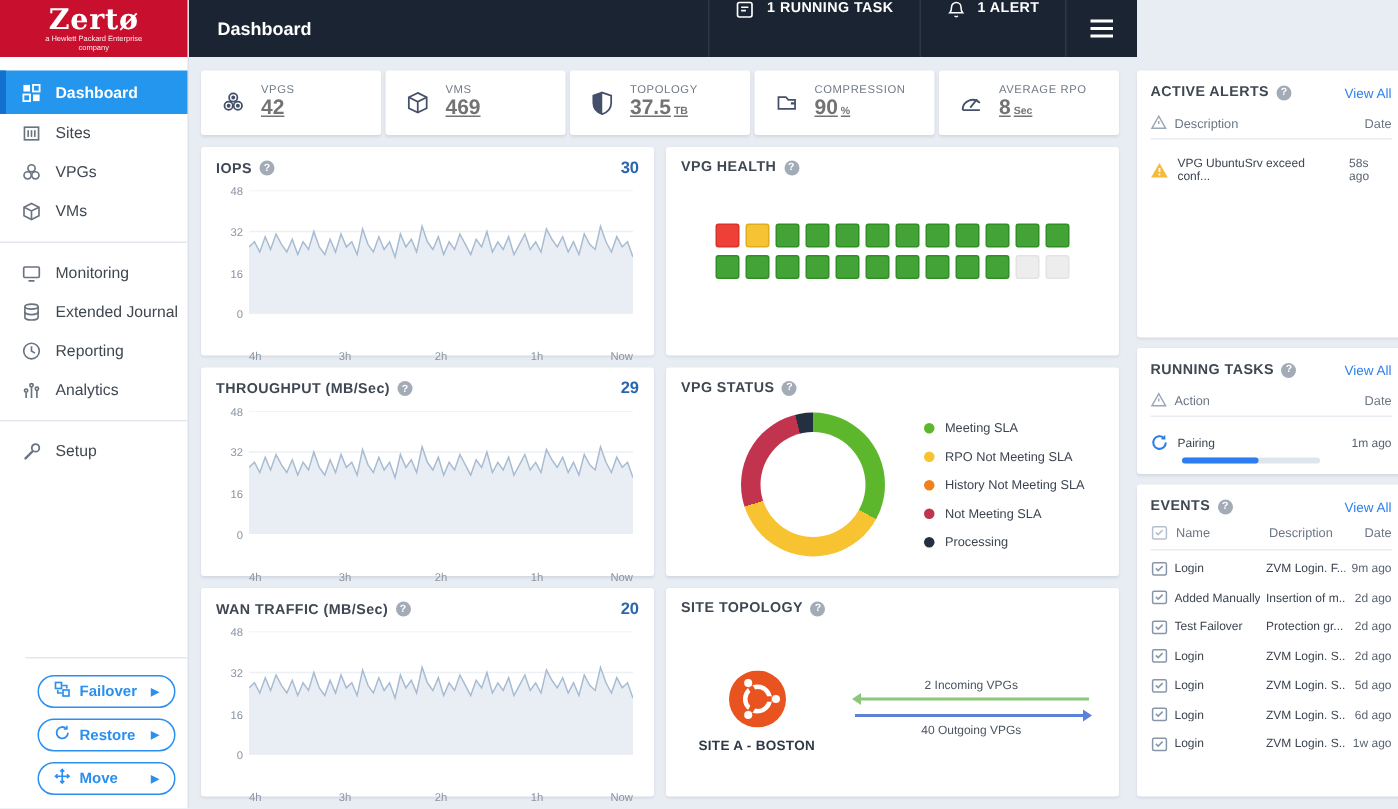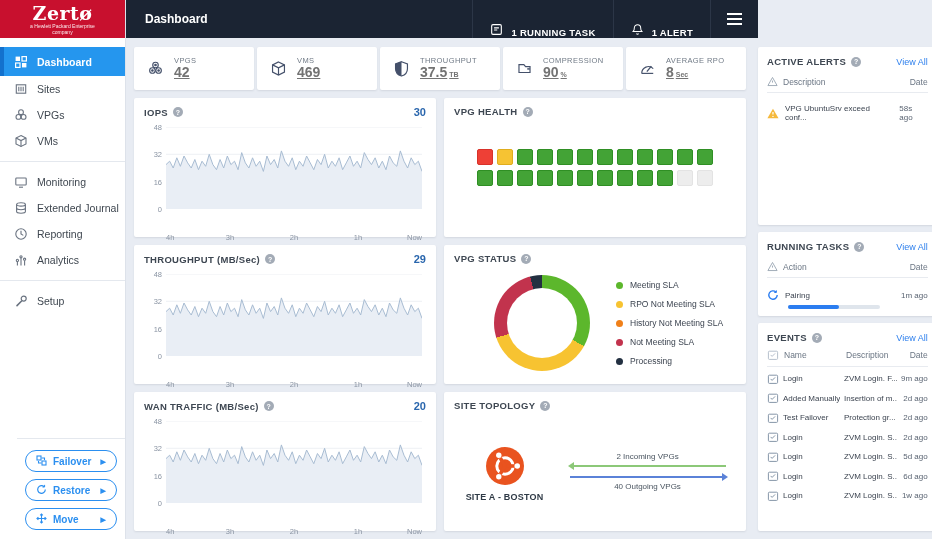--- a/index.html
+++ b/index.html
@@ -19,21 +19,21 @@
   .nav-divider { height: 1px; background: #e4e8ee; margin: 7px 0; }
   .actions { border-top: 1px solid #e4e8ee; padding: 11px 8px 9px; display: flex; flex-direction: column; gap: 7px; margin-left: 17px; }
   .action-btn { height: 22px; border: 1.5px solid #2b8ff0; border-radius: 11px; background: #fff; color: #2b8ff0; font-size: 10px; font-weight: bold; display: flex; align-items: center; gap: 6px; padding: 0 10px; cursor: pointer; }
   .action-btn .play { margin-left: auto; font-size: 7px; line-height: 1; }
 
   
   .main-col { flex: 1; display: flex; flex-direction: column; }
   .topbar { height: 38px; flex: 0 0 38px; background: linear-gradient(to right, #1b2433 0, #1b2433 632px, #e8ecf3 632px); }
   .topbar-inner { width: 632px; height: 100%; display: flex; align-items: center; color: #fff; }
   .topbar-title { font-size: 12px; font-weight: bold; padding-left: 19px; flex: 1; }
-  .topbar-item { display: flex; align-items: flex-end; gap: 8px; height: 100%; padding: 0 17px; border-left: 1px solid #2c3647; font-size: 9.5px; font-weight: bold; letter-spacing: .3px; cursor: pointer; }
+  .topbar-item { display: flex; align-items: flex-start; gap: 8px; height: 100%; padding: 0 17px; border-left: 1px solid #2c3647; font-size: 9.5px; font-weight: bold; letter-spacing: .3px; cursor: pointer; }
   .topbar-menu { width: 48px; height: 100%; border-left: 1px solid #2c3647; display: flex; flex-direction: column; justify-content: center; align-items: center; gap: 3px; cursor: pointer; }
   .topbar-menu i { width: 15px; height: 2px; background: #fff; display: block; }
 
   
   .content { flex: 1; display: flex; gap: 12px; padding: 9px 11px 8px 8px; }
   .main { width: 612px; flex: 0 0 612px; display: flex; flex-direction: column; gap: 8px; }
   .card { background: #fff; border-radius: 2px; box-shadow: 0 1px 2px rgba(30,40,60,.10); }
 
   
   .stats-row { height: 43px; flex: 0 0 43px; display: flex; gap: 3px; }
@@ -298,21 +298,21 @@
               <div class="stat-label">VMS</div>
               <div class="stat-value"><span>469</span><span class="stat-unit"></span></div>
             </div>
           </div>
           <div class="card stat-card">
             <svg class="stat-ic" viewBox="0 0 16 16" fill="none" stroke="#44506a" stroke-width="1.1">
                 <path d="M8 1.6l5.6 2v4.6c0 3.5-2.4 5.9-5.6 6.9-3.2-1-5.6-3.4-5.6-6.9V3.6z"></path>
                 <path d="M8 1.6l-5.6 2v4.6c0 3.5 2.4 5.9 5.6 6.9z" fill="#44506a" stroke="none"></path>
               </svg>
             <div>
-              <div class="stat-label">THROUGHPUT</div>
+              <div class="stat-label">TOPOLOGY</div>
               <div class="stat-value"><span>37.5</span><span class="stat-unit">TB</span></div>
             </div>
           </div>
           <div class="card stat-card">
             <svg class="stat-ic" viewBox="0 0 16 16" fill="none" stroke="#44506a" stroke-width="1.1">
                 <path d="M2.8 4.4h4.6l1.6 1.8h4.2v5.6H2.8z"></path>
                 <path d="M10.6 8.4H13" stroke-width="1.4"></path>
               </svg>
             <div>
               <div class="stat-label">COMPRESSION</div>

